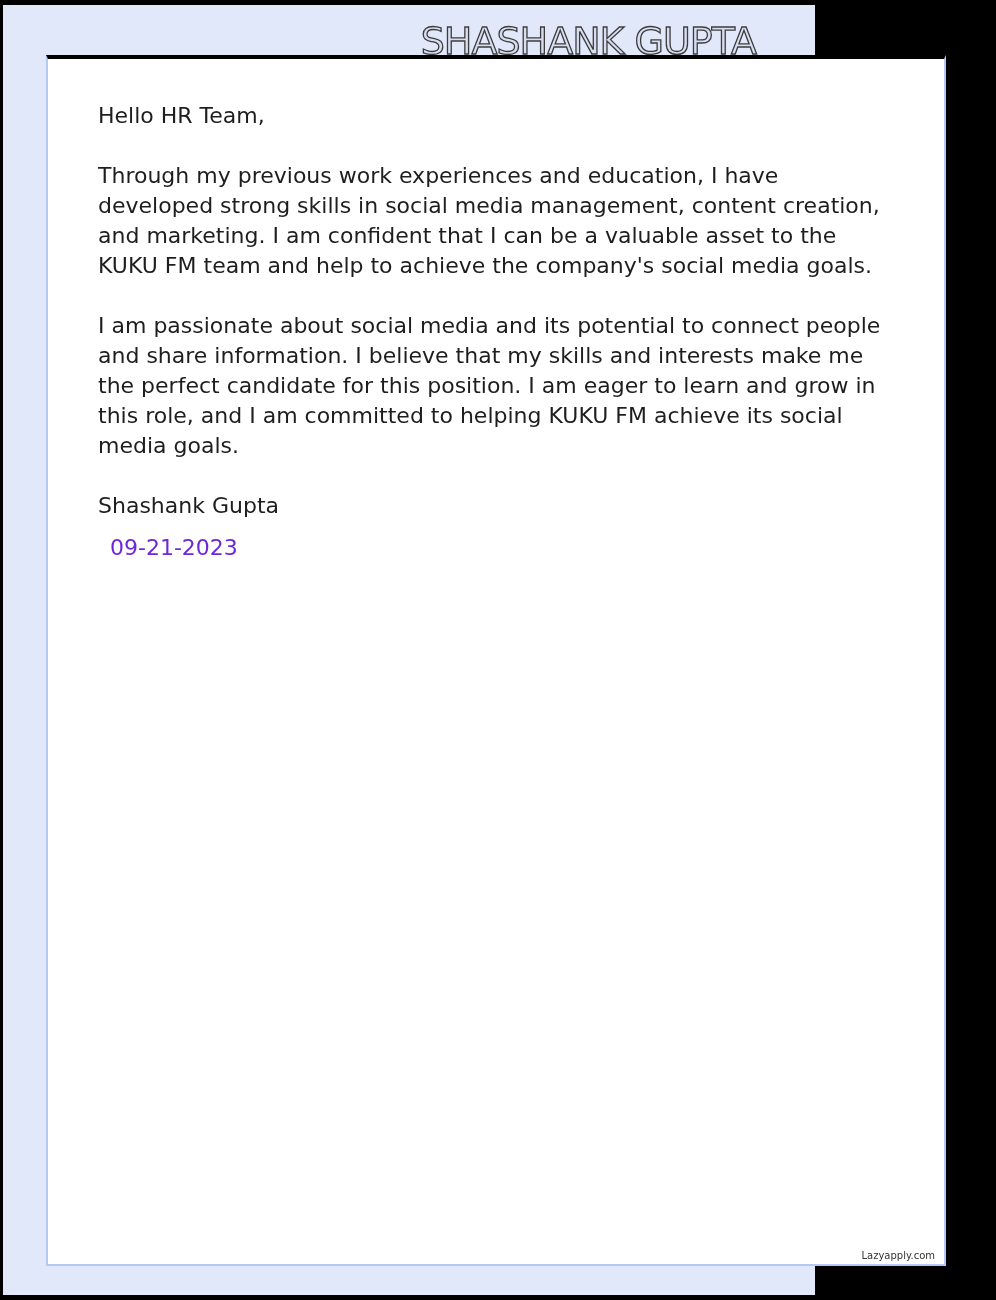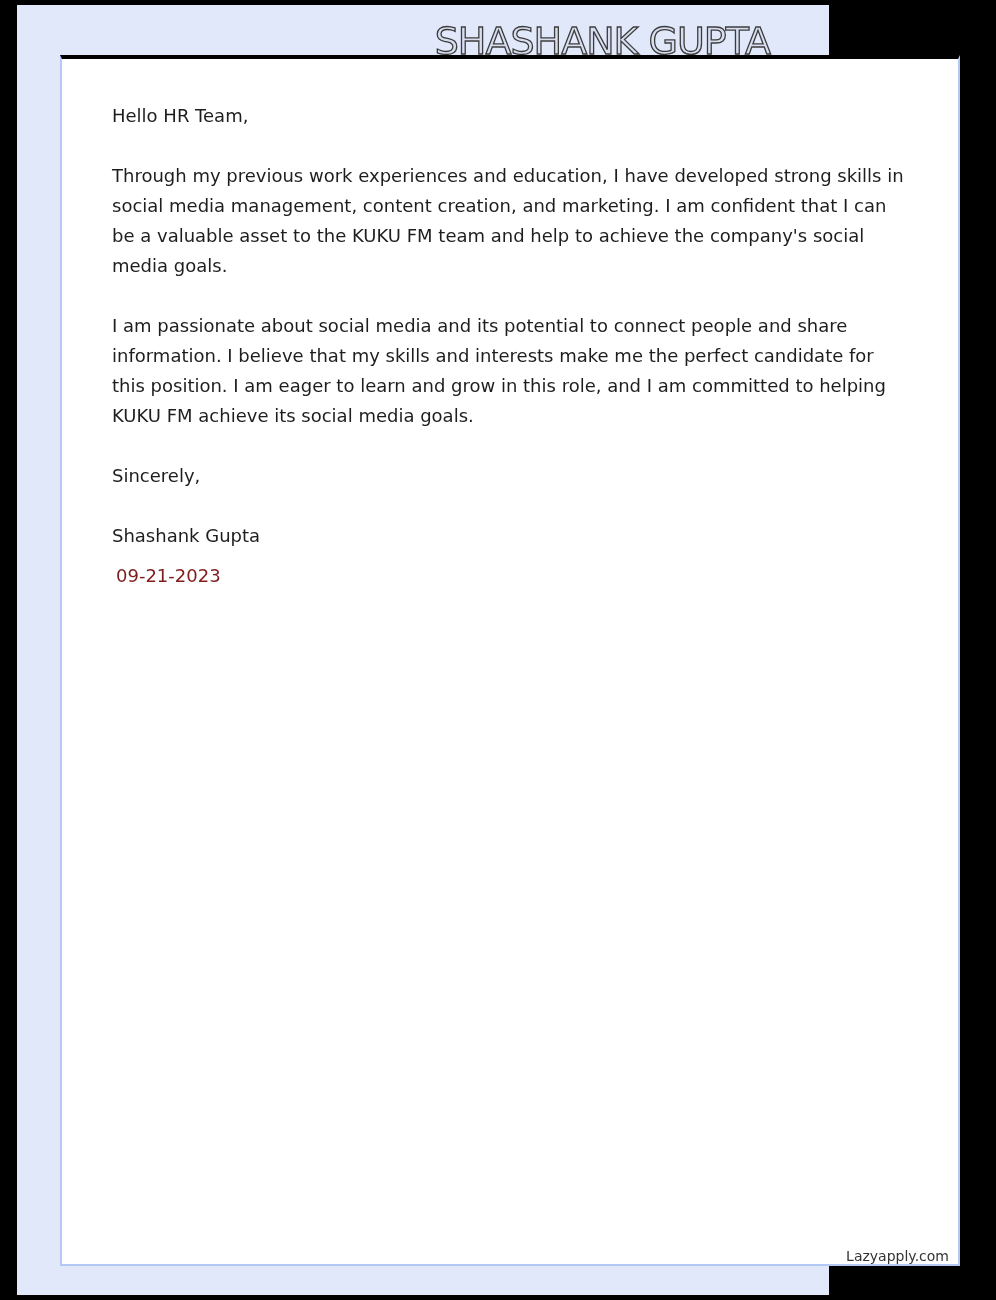--- a/index.html
+++ b/index.html
@@ -8,21 +8,21 @@
     }
     body {
       width: 996px;
       height: 1300px;
       overflow: hidden;
       background: #000;
       font-family: "DejaVu Sans", sans-serif;
     }
     .frame {
       position: absolute;
-      left: 17px;
+      left: 3px;
       top: 5px;
       width: 812px;
       height: 1290px;
       background: #e0e8fa;
     }
     .title {
       position: absolute;
       right: 59px;
       top: 14px;
       font-family: "DejaVu Sans", sans-serif;
@@ -44,54 +44,53 @@
       border-left: 2px solid #b3c8f2;
       border-right: 2px solid #b3c8f2;
       border-bottom: 2px solid #b3c8f2;
       border-top: 4px solid #000000;
     }
     .letter {
       position: absolute;
       left: 50px;
       top: 42px;
       width: 800px;
-      font-size: 18px;
+      font-size: 22px;
       line-height: 30px;
       color: #1e1e1e;
     }
     .letter p {
       margin: 0 0 30px 0;
     }
     .letter p.sig {
       margin-bottom: 10px;
     }
     .letter .date {
-      color: #7f1d1d;
-      margin: 4px;
+      color: #6d28d9;
+      margin: 12px;
     }
     .footer {
       position: absolute;
       right: 9px;
       bottom: 0px;
-      font-size: 14px;
+      font-size: 10px;
       color: #333;
       line-height: 16px;
     }
   </style>
 </head>
 <body>
 
 <div class="frame">
   <div class="title">SHASHANK GUPTA</div>
 
   <div class="card">
     <div class="letter">
       <p>Hello HR Team,</p>
       <p>Through my previous work experiences and education, I have developed strong skills in social media management, content creation, and marketing. I am confident that I can be a valuable asset to the KUKU FM team and help to achieve the company's social media goals.</p>
       <p>I am passionate about social media and its potential to connect people and share information. I believe that my skills and interests make me the perfect candidate for this position. I am eager to learn and grow in this role, and I am committed to helping KUKU FM achieve its social media goals.</p>
-      <p>Sincerely,</p>
       <p class="sig">Shashank Gupta</p>
       <p class="date">09-21-2023</p>
     </div>
 
     <div class="footer">Lazyapply.com</div>
   </div>
 </div>
 
 </body></html>

